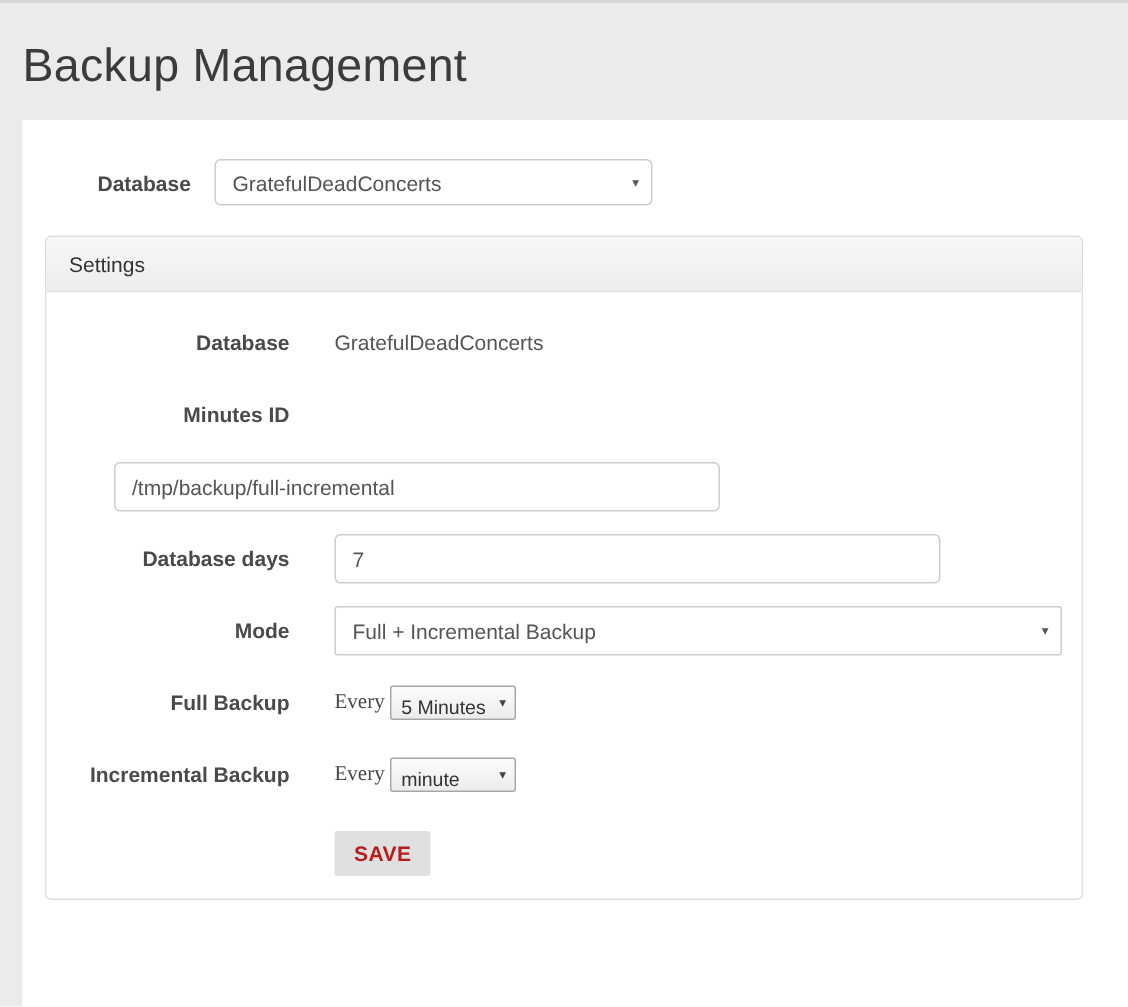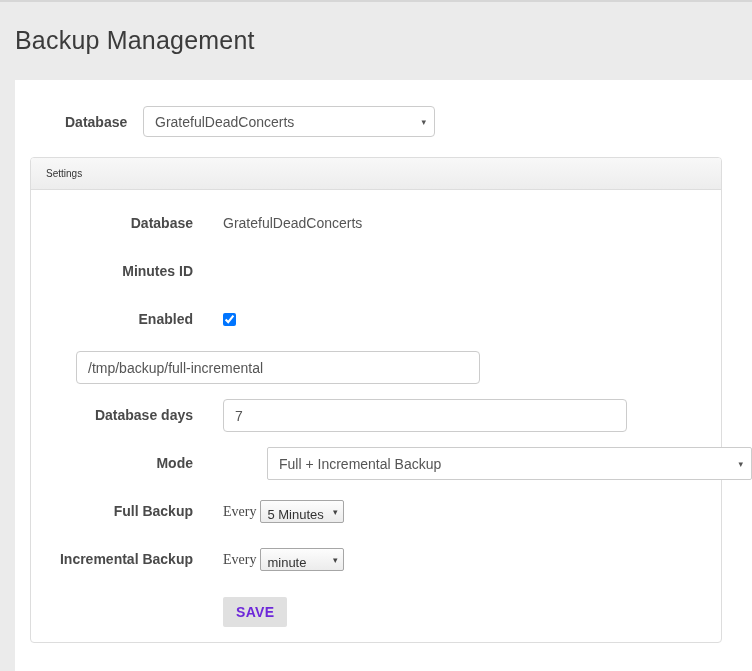--- a/index.html
+++ b/index.html
@@ -17,21 +17,21 @@
   }
   
   .page-header {
     height: 78px;
     background: #ebebeb;
     box-sizing: border-box;
   }
   .page-header h1 {
     margin: 0;
     padding: 24px 0 0 15px;
-    font-size: 25px;
+    font-size: 31px;
     font-weight: 400;
     color: #3b3b3b;
     letter-spacing: 0.2px;
   }
   
   .content-card {
     position: absolute;
     left: 15px;
     top: 80px;
     right: 0;
@@ -78,21 +78,20 @@
   select.wide-select {
     width: 485px;
     height: 33px;
     border: 1px solid #ccc;
     border-radius: 2px;
     background: #ffffff;
     font-size: 14px;
     color: #555;
     padding: 5px 26px 5px 11px;
     box-sizing: border-box;
-    margin-left: 44px;
   }
   select.small-select {
     width: 84px;
     height: 23px;
     border: 1px solid #a6a6a6;
     border-radius: 2px;
     background: linear-gradient(#fdfdfd, #ececec);
     font-size: 13px;
     color: #333;
     padding: 6px 18px 1px 6px;
@@ -120,21 +119,21 @@
     border: 1px solid #ddd;
     border-radius: 4px;
     background: #fff;
     box-sizing: border-box;
   }
   .panel-heading {
     background: linear-gradient(#f8f8f8, #ededed);
     border-bottom: 1px solid #ddd;
     border-radius: 3px 3px 0 0;
     padding: 10px 15px;
-    font-size: 10px;
+    font-size: 14px;
     color: #333;
   }
   .panel-body {
     padding: 17px 15px 15px 15px;
   }
   
   .frow {
     display: flex;
     align-items: flex-start;
     margin-bottom: 15px;
@@ -186,21 +185,21 @@
   .every-text {
     font-size: 14px;
     color: #484848;
     font-family: Liberation Serif, serif;
   }
   .save-button {
     margin-top: 6px;
     background: #e0e0e0;
     border: none;
     border-radius: 2px;
-    color: #6d28d9;
+    color: #b91c1c;
     font-size: 14px;
     font-weight: bold;
     padding: 7px 13px;
     font-family: "Liberation Sans", sans-serif;
     cursor: pointer;
     letter-spacing: 0.3px;
   }
 </style>
 </head>
 <body>
@@ -229,26 +228,20 @@
         <label class="flabel">Database</label>
         <div class="fcontrol">
           <div class="static-value">GratefulDeadConcerts</div>
         </div>
       </div>
 
       <div class="frow">
         <label class="flabel">Minutes ID</label>
       </div>
 
-      <div class="frow">
-        <label class="flabel">Enabled</label>
-        <div class="fcontrol">
-          <input type="checkbox" checked="" style="">
-        </div>
-      </div>
 
       <div class="frow">
         <div class="fcontrol">
           <input type="text" value="/tmp/backup/full-incremental" style="">
         </div>
       </div>
 
       <div class="frow">
         <label class="flabel">Database days</label>
         <div class="fcontrol">

